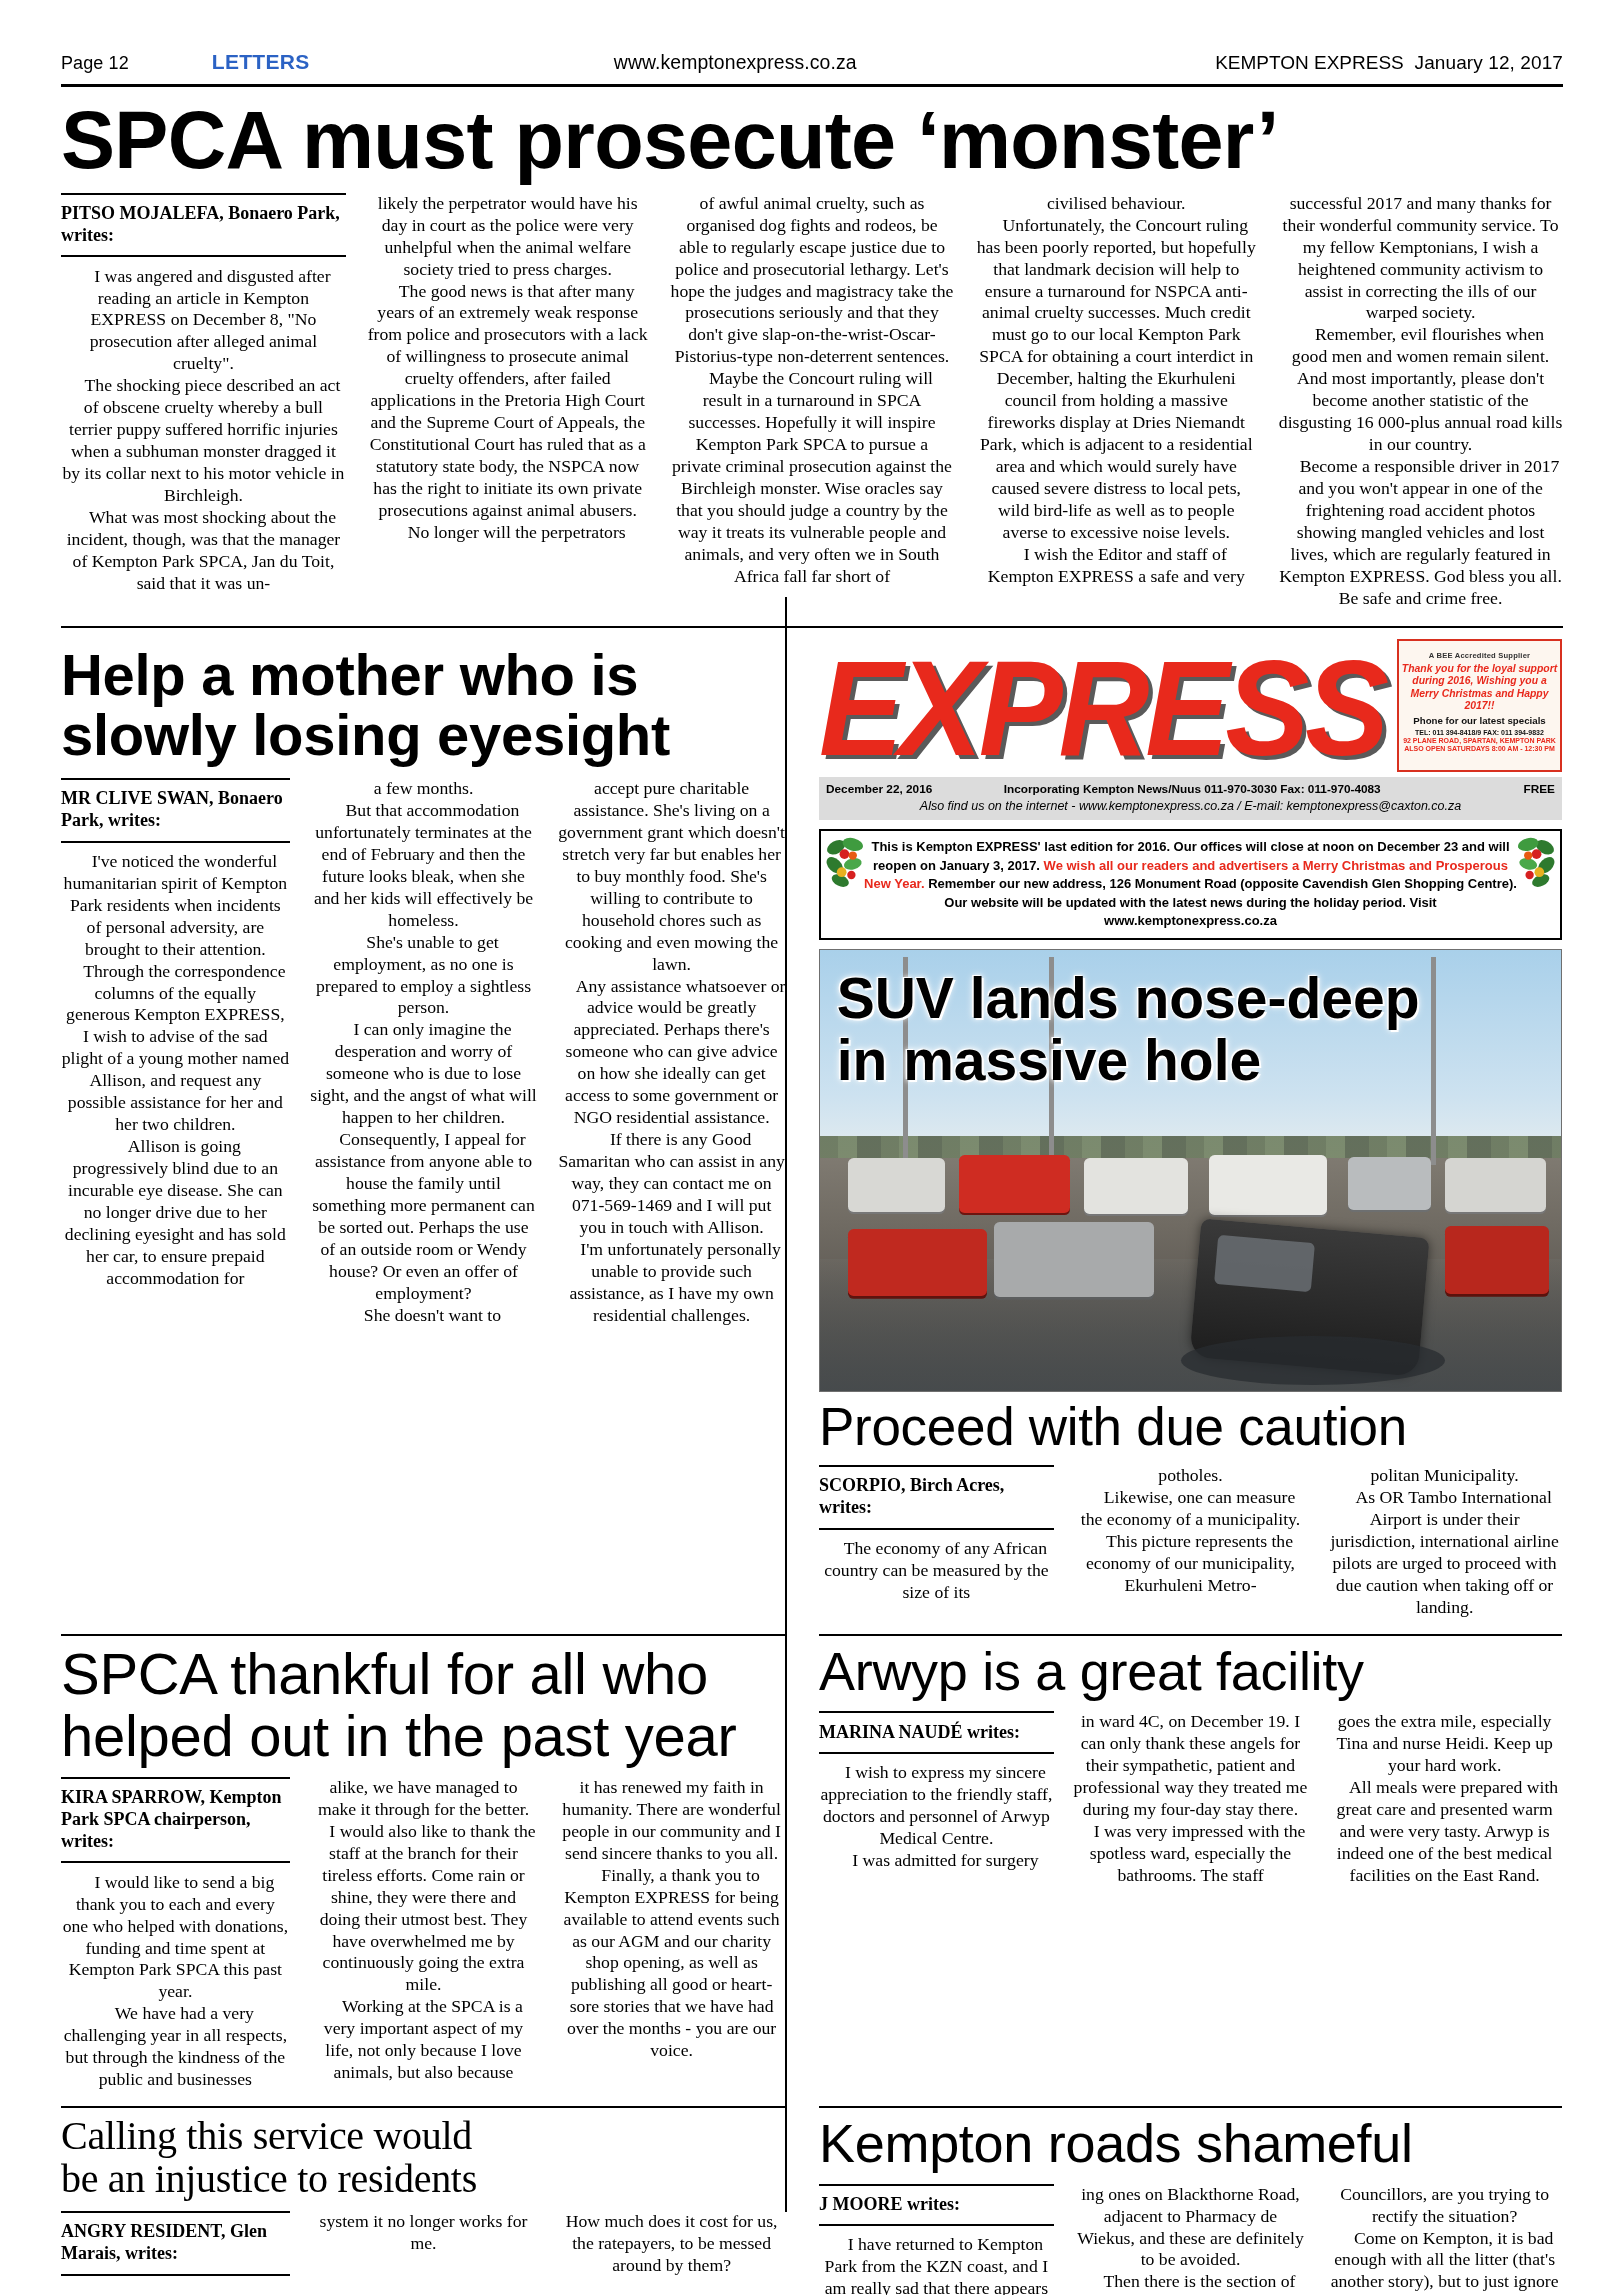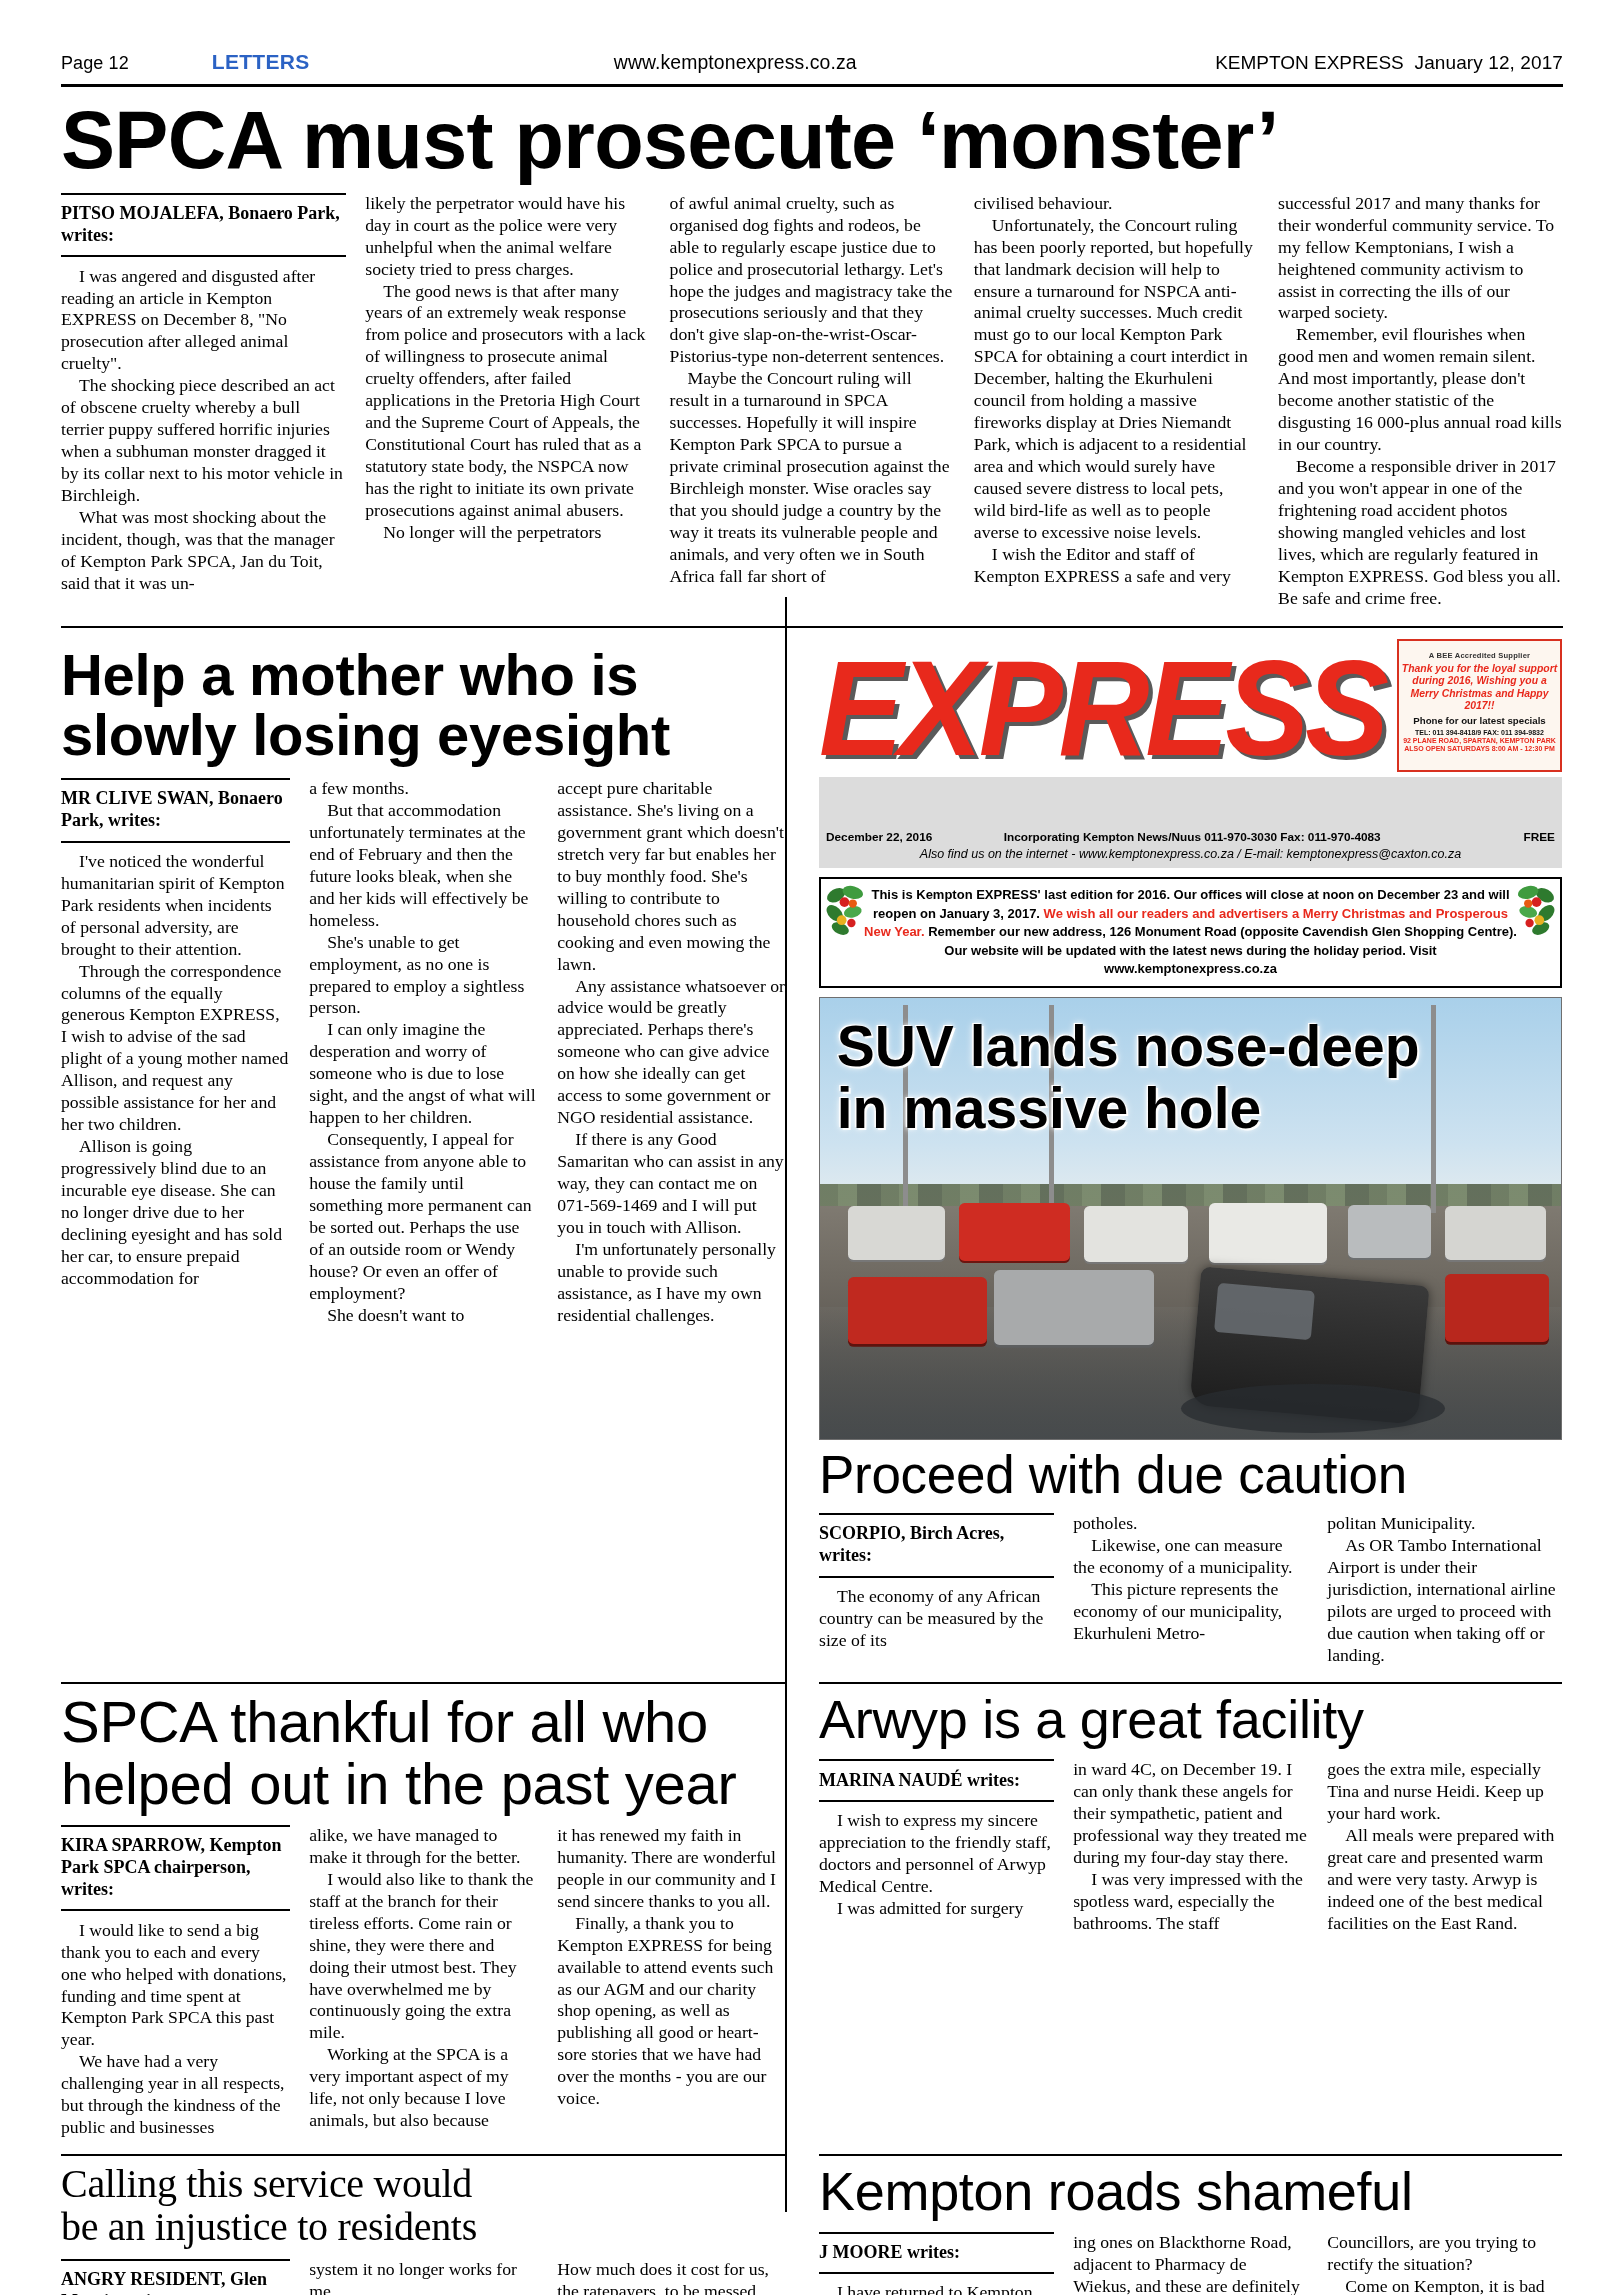--- a/index.html
+++ b/index.html
@@ -27,21 +27,21 @@
     font-weight:bold;font-size:81px;line-height:1.02;margin:12.5px 0 0 0;
     letter-spacing:-0.7px;white-space:nowrap;
     transform:scaleX(1.0);transform-origin:left center;
   }
   .byline{
     font-family:"Liberation Serif",serif;font-weight:bold;font-size:18px;line-height:1.22;
     padding:8.3px 0 8.3px 0;
   }
   .byline-wrap{border-top:2.1px solid #000;border-bottom:2.1px solid #000;margin-bottom:8.3px;}
   .bodytext{font-size:17.7px;line-height:1.24;text-align:left;}
-  .bodytext p{margin:0;text-indent:18px;}
+  .bodytext p{margin:0;text-indent:18px;text-align:center;}
   .bodytext p:first-child{text-indent:18px;}
 
   
   .cols{display:grid;gap:0 19.4px;}
   .c5{grid-template-columns:repeat(5,1fr);}
   .c3{grid-template-columns:repeat(3,1fr);}
   .col{}
 
   .sep-rule{border-top:2.1px solid #000;margin:14px 0 0 0;}
 
@@ -78,21 +78,21 @@
   .ad-box .bee{font-size:7.6px;font-weight:bold;color:#333;margin-top:9.7px;letter-spacing:0.2px;}
   .ad-box .xmas{font-size:10.4px;font-weight:bold;color:#e8291c;line-height:1.18;margin-top:2.8px;font-style:italic;}
   .ad-box .spec{font-size:9.7px;font-weight:bold;color:#111;margin-top:2.8px;}
   .ad-box .tel{font-size:7px;font-weight:bold;color:#111;margin-top:2.8px;}
   .ad-box .addr{font-size:7px;font-weight:bold;color:#e8291c;margin-top:1.4px;line-height:1.2;}
 
   .exp-strip{
     background:#dcdcdc;padding:4.9px 7px 6.2px 7px;margin-top:2.8px;
     font-family:"Liberation Sans",sans-serif;font-size:11.8px;font-weight:bold;
   }
-  .exp-strip .row1{display:flex;align-items:center;margin-top:48px;}
+  .exp-strip .row1{display:flex;align-items:center;}
   .exp-strip .row1 .d{}
   .exp-strip .row1 .mid2{margin:0 auto;}
   .exp-strip .row1 .free{margin-left:auto;}
   .exp-strip .row2{text-align:center;font-style:italic;font-weight:normal;font-size:12.5px;margin-top:3.5px;}
 
   .notice{
     border:2.8px solid #000;margin-top:9.7px;padding:7px 43px;position:relative;
     font-family:"Liberation Sans",sans-serif;font-size:13px;font-weight:bold;line-height:1.42;text-align:center;
   }
   .notice .red{color:#e8291c;}

